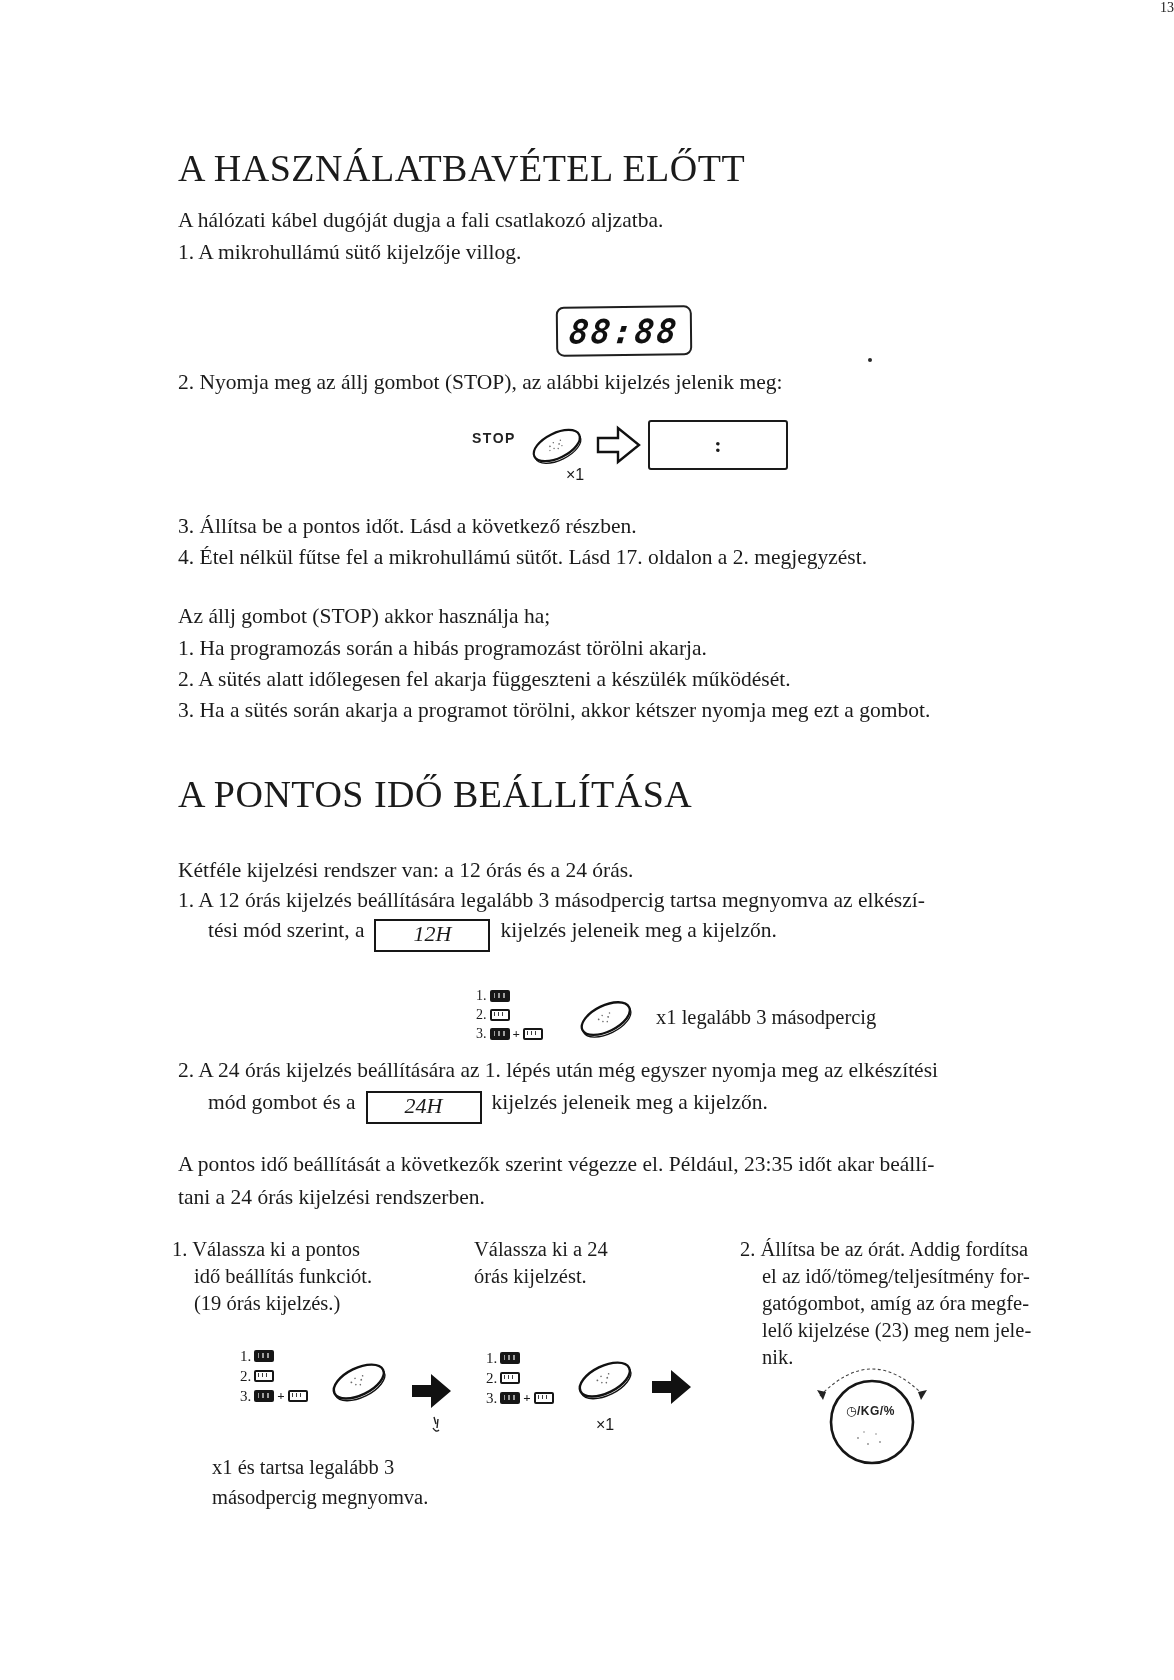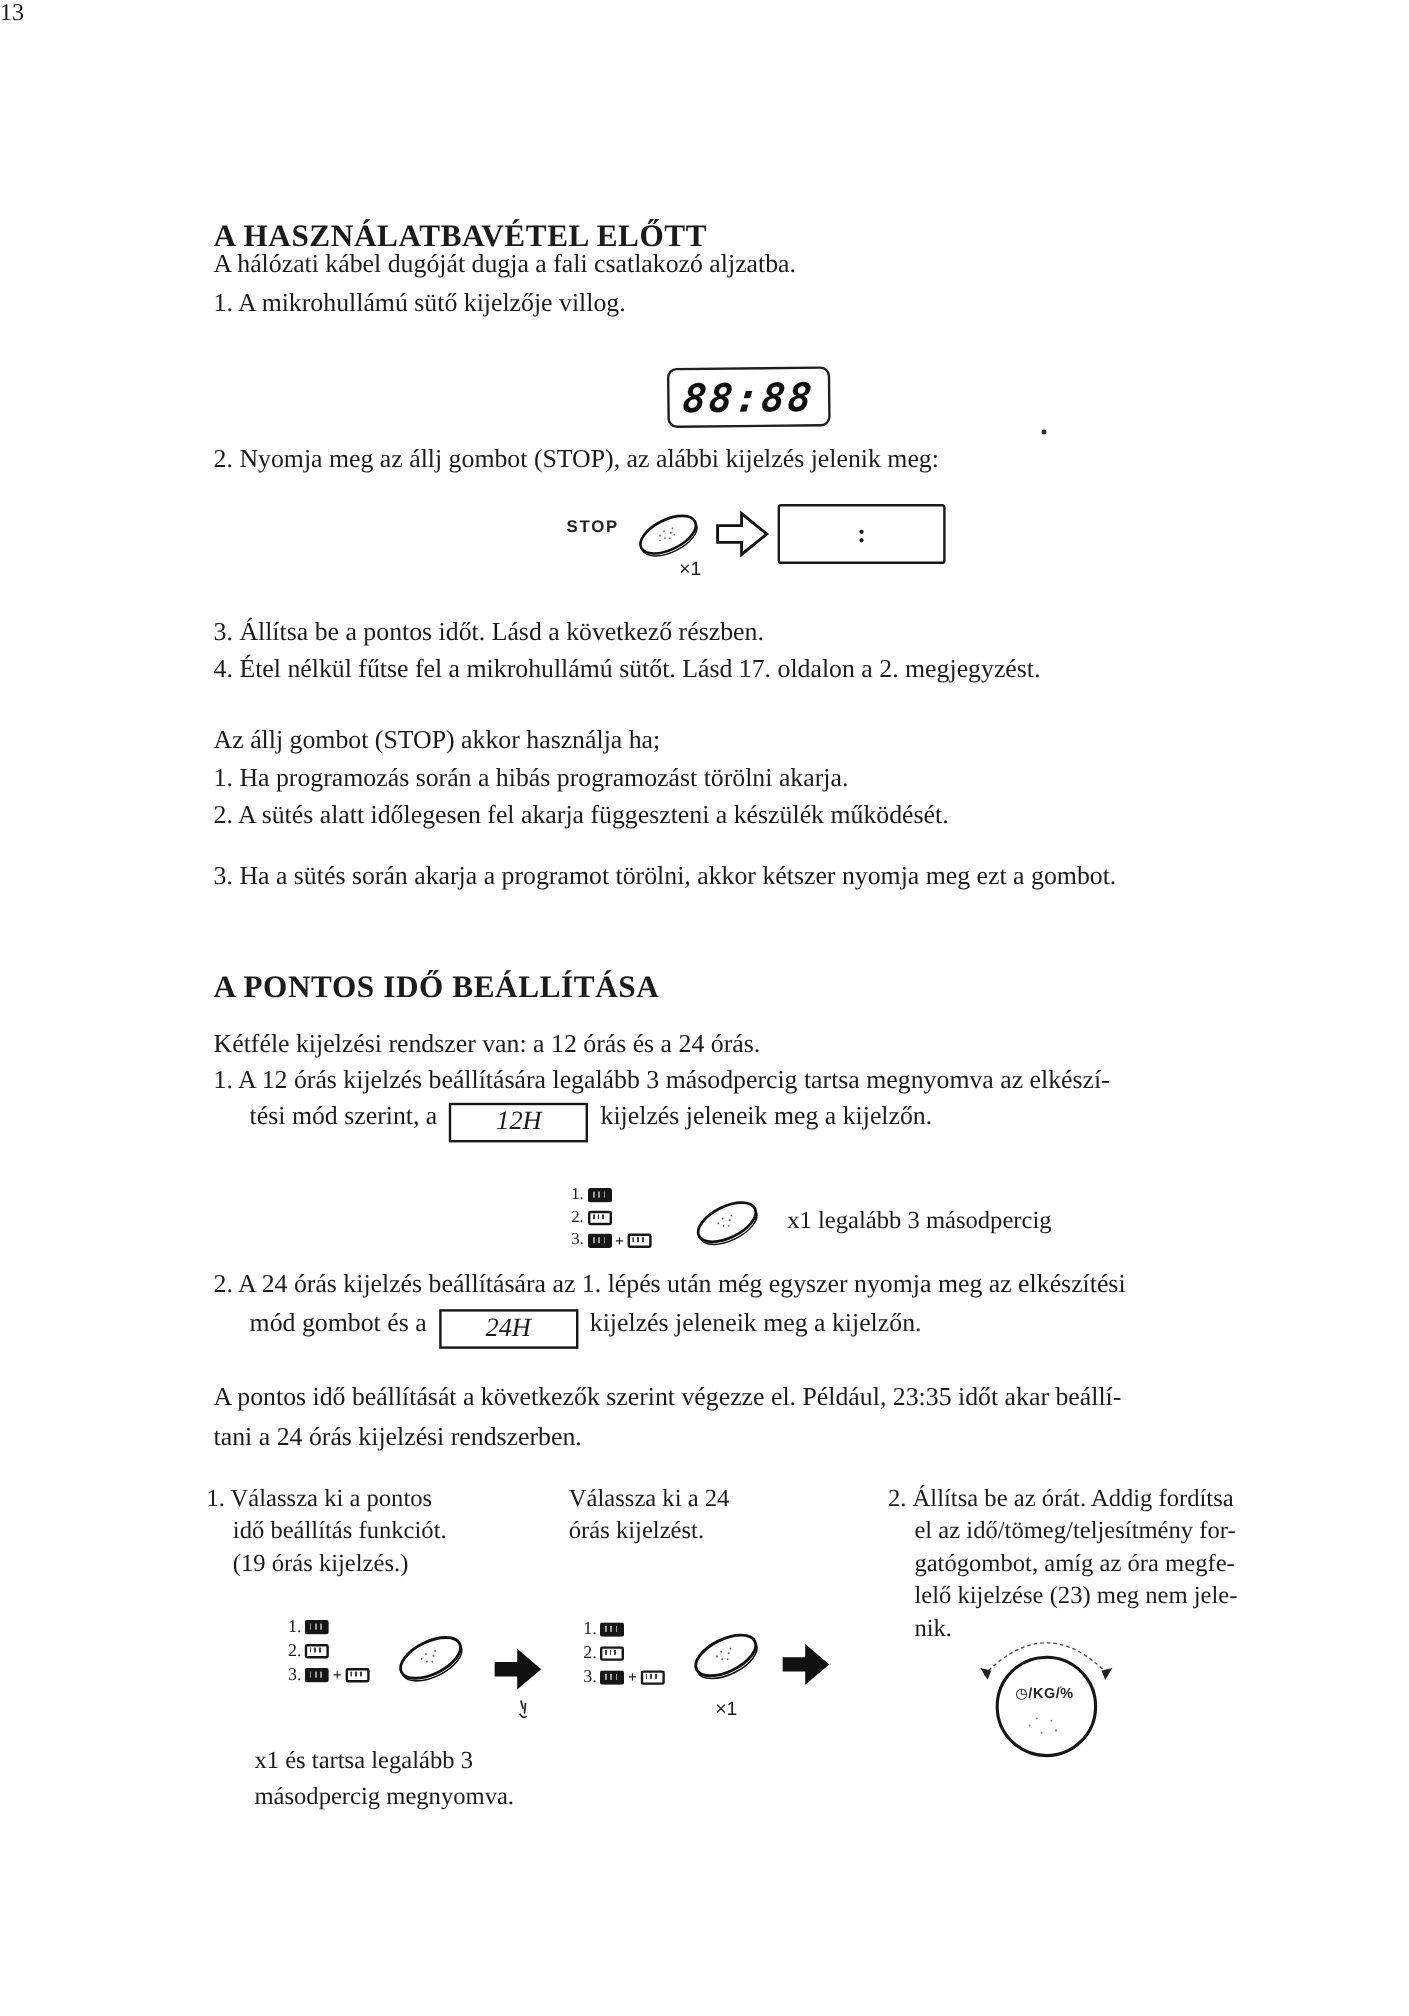--- a/index.html
+++ b/index.html
@@ -2,22 +2,22 @@
 <html><head>
 <meta charset="utf-8">
 <style>
   html,body{margin:0;padding:0;background:#e8e8e6;}
   .page{
     position:relative; width:1174px; height:1680px; margin:0 auto;
     background:#ffffff; color:#1b1b1b; overflow:hidden;
     font-family:"Liberation Serif","DejaVu Serif",serif;
   }
   .abs{position:absolute;}
-  .pagenum{left:0; top:44; width:1174px; text-align:left; font-size:20px;}
-  .title{font-weight:bold; font-size:26px; letter-spacing:0.5px; white-space:nowrap;margin-top:36px;}
+  .pagenum{left:0; top:44; width:1174px; text-align:right; font-size:14px;}
+  .title{font-weight:normal; font-size:38px; letter-spacing:0.5px; white-space:nowrap;}
   .body{font-size:21.5px; white-space:nowrap;}
   .seg-display{
     left:556px; top:306px; width:132px; height:46px;
     border:2px solid #1f1f1f; border-radius:8px; transform:rotate(-0.6deg);
     display:flex; align-items:center; justify-content:center; background:#fff;
   }
   .seg-text{
     font-family:"DejaVu Sans Mono",monospace; font-weight:bold; font-style:italic;
     font-size:33px; letter-spacing:2px; transform:skewX(-6deg); color:#101010;
   }
@@ -96,21 +96,21 @@
   <div class="abs display-box">
     <span>:</span>
   </div>
 
   <div class="abs body" style="left:178px; top:514px;">3. Állítsa be a pontos időt. Lásd a következő részben.</div>
   <div class="abs body" style="left:178px; top:545px;">4. Étel nélkül fűtse fel a mikrohullámú sütőt. Lásd 17. oldalon a 2. megjegyzést.</div>
 
   <div class="abs body" style="left:178px; top:604px;">Az állj gombot (STOP) akkor használja ha;</div>
   <div class="abs body" style="left:178px; top:636px;">1. Ha programozás során a hibás programozást törölni akarja.</div>
   <div class="abs body" style="left:178px; top:667px;">2. A sütés alatt időlegesen fel akarja függeszteni a készülék működését.</div>
-  <div class="abs body" style="left:178px; top:718px;">3. Ha a sütés során akarja a programot törölni, akkor kétszer nyomja meg ezt a gombot.</div>
+  <div class="abs body" style="left:178px; top:698px;">3. Ha a sütés során akarja a programot törölni, akkor kétszer nyomja meg ezt a gombot.</div>
 
   <div class="abs title" style="left:178px; top:772px;">A PONTOS IDŐ BEÁLLÍTÁSA</div>
 
   <div class="abs body" style="left:178px; top:858px;">Kétféle kijelzési rendszer van: a 12 órás és a 24 órás.</div>
   <div class="abs body" style="left:178px; top:888px;">1. A 12 órás kijelzés beállítására legalább 3 másodpercig tartsa megnyomva az elkészí-</div>
   <div class="abs body" style="left:208px; top:918px;">
     <span>tési mód szerint, a</span><span class="hbox">12H</span><span>kijelzés jeleneik meg a kijelzőn.</span>
   </div>
 
   <div class="abs keylist" style="left:476px; top:986px;">

